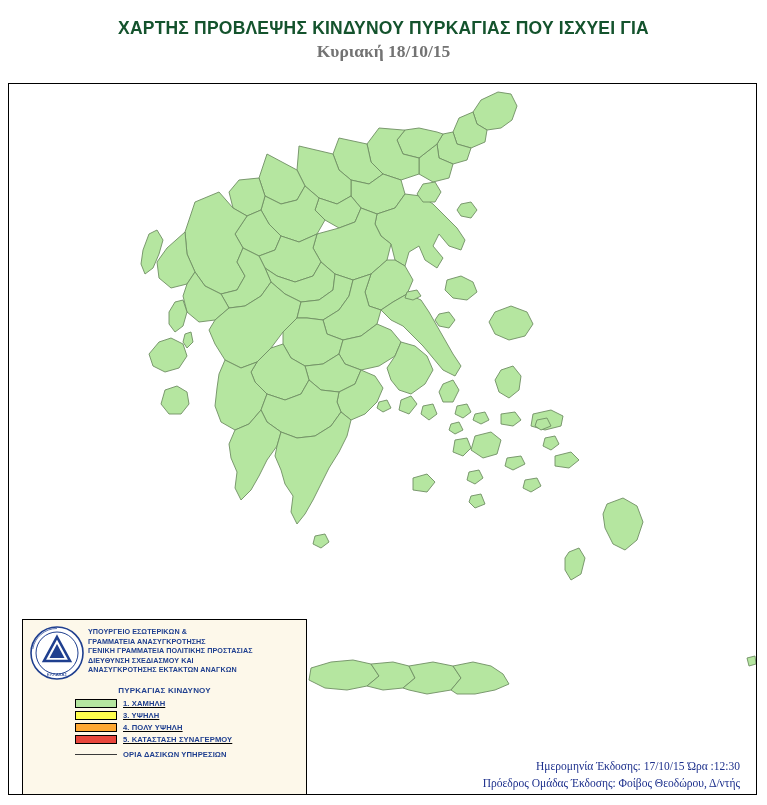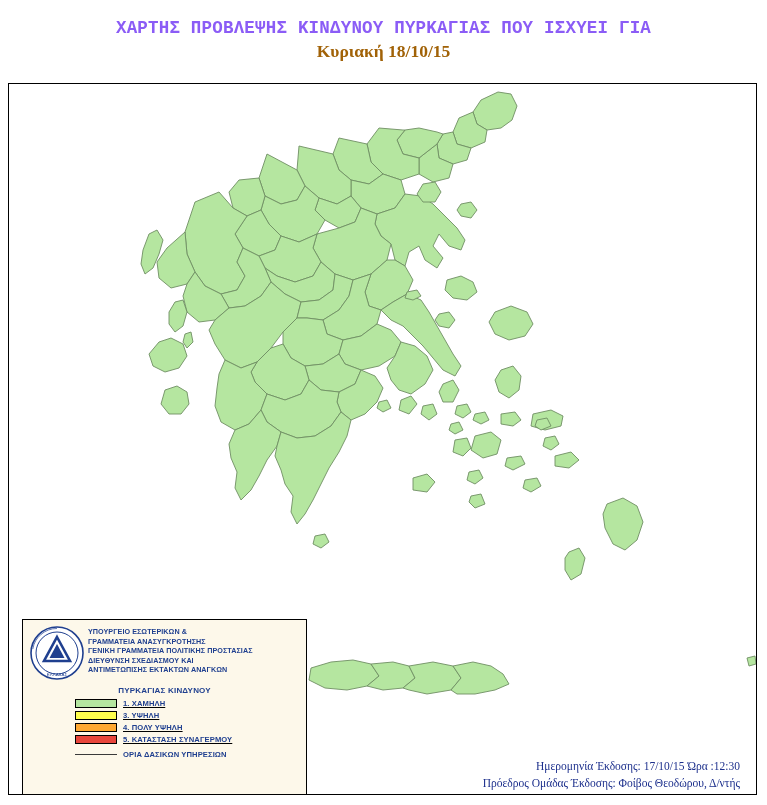--- a/index.html
+++ b/index.html
@@ -15,32 +15,32 @@
     overflow: hidden;
   }
 
   
   .title-block {
     width: 767px;
     padding-top: 18px;
     text-align: center;
   }
   .title-line1 {
-    font-family: Liberation Mono, monospace;
+    font-family: Liberation Sans, sans-serif;
     font-size: 17.5px;
     font-weight: bold;
-    color: #8b5cf6;
+    color: #14532d;
     letter-spacing: 0.2px;
     line-height: 1.25;
   }
   .title-line2 {
     font-family: "Liberation Serif", serif;
     font-size: 17.5px;
     font-weight: bold;
-    color: #a16207;
+    color: #737373;
     line-height: 1.35;
   }
 
   
   .map-frame {
     position: absolute;
     left: 8px;
     top: 83px;
     width: 749px;
     height: 712px;
@@ -334,21 +334,21 @@
           <path d="M28 19 L35.5 33 L20.5 33 Z" fill="#1f3f8f"></path>
           <path d="M28 3.5 A24.5 24.5 0 0 0 3.8 24" fill="none" stroke="#1f3f8f" stroke-width="0.7"></path>
           <text x="28" y="51" font-size="4.4" text-anchor="middle" fill="#1f3f8f" font-family="Liberation Sans, sans-serif">ΕΛΛΑΔΑΣ</text>
         </svg>
       </div>
       <div class="agency-text">
         <div>ΥΠΟΥΡΓΕΙΟ ΕΣΩΤΕΡΙΚΩΝ &amp;</div>
         <div>ΓΡΑΜΜΑΤΕΙΑ ΑΝΑΣΥΓΚΡΟΤΗΣΗΣ</div>
         <div>ΓΕΝΙΚΗ ΓΡΑΜΜΑΤΕΙΑ ΠΟΛΙΤΙΚΗΣ ΠΡΟΣΤΑΣΙΑΣ</div>
         <div>ΔΙΕΥΘΥΝΣΗ ΣΧΕΔΙΑΣΜΟΥ ΚΑΙ</div>
-        <div>ΑΝΤΙΜΕΤΩΠΙΣΗΣ ΕΚΤΑΚΤΩΝ ΑΝΑΓΚΩΝ</div>
+        <div>ΑΝΑΣΥΓΚΡΟΤΗΣΗΣ ΕΚΤΑΚΤΩΝ ΑΝΑΓΚΩΝ</div>
       </div>
     </div>
 
     <div class="legend-title">ΠΥΡΚΑΓΙΑΣ ΚΙΝΔΥΝΟΥ</div>
 
     <div class="cat-list">
       <div class="cat-row">
         <span class="swatch" style="background:#b5e6a0"></span>
         <span class="cat-label">1. ΧΑΜΗΛΗ</span>
       </div>

